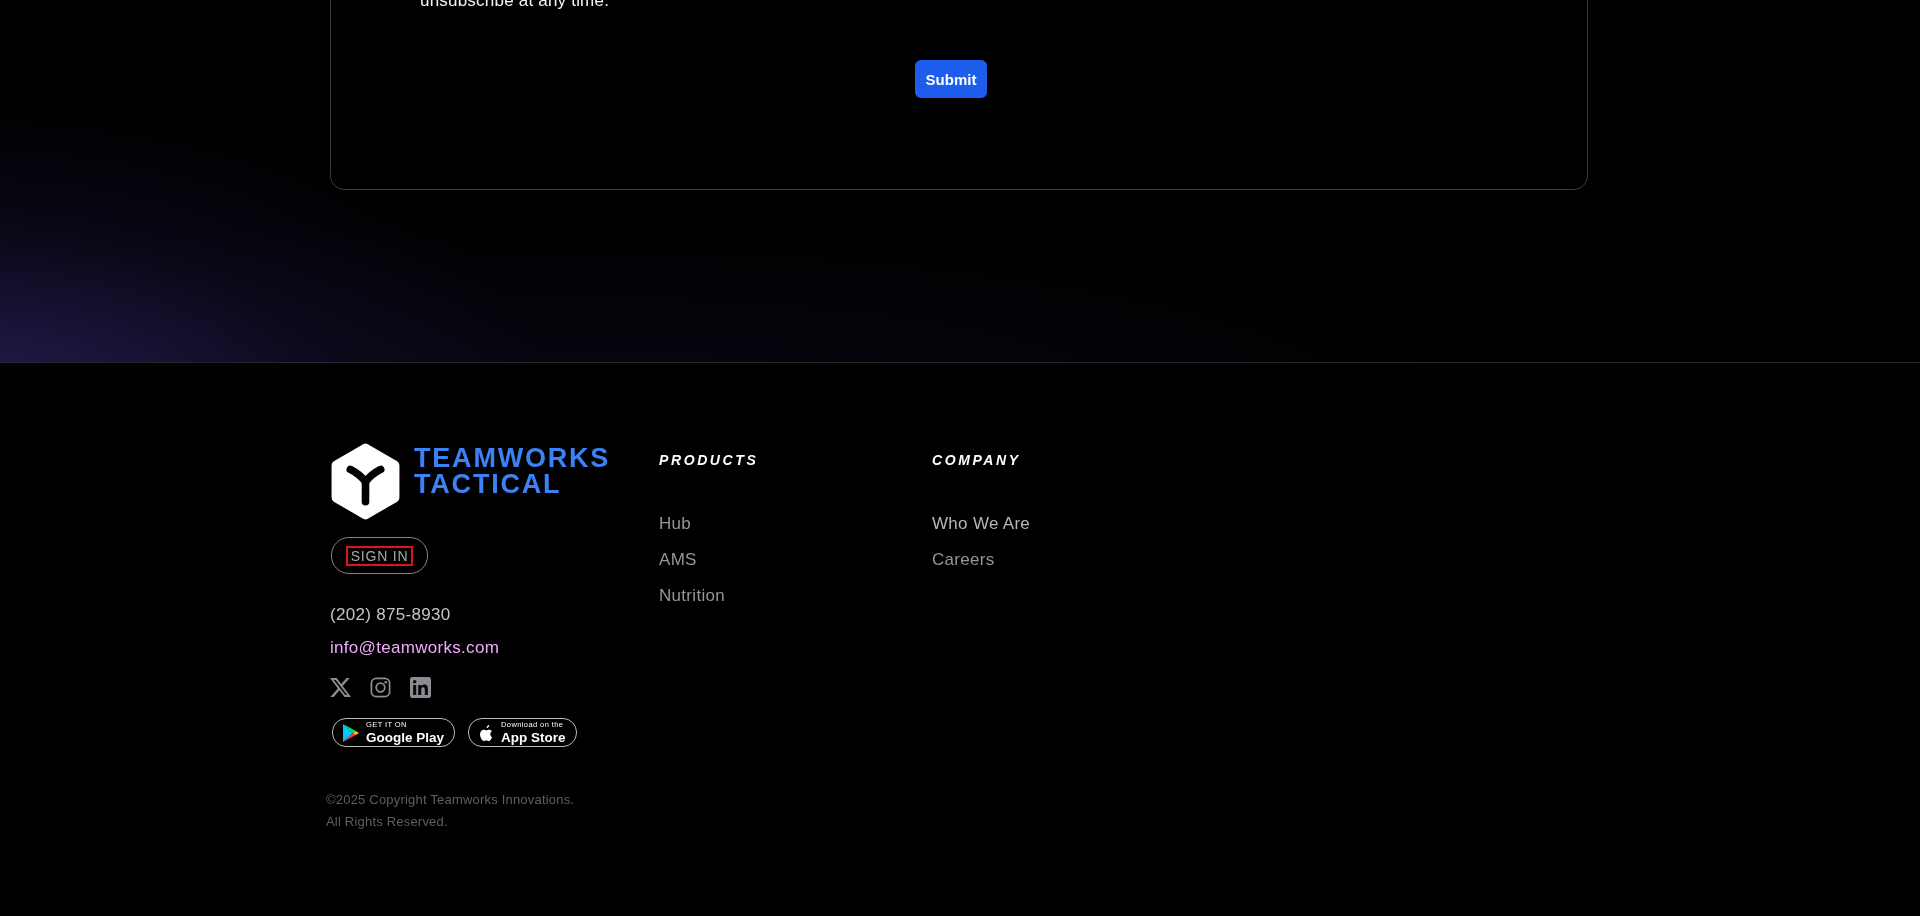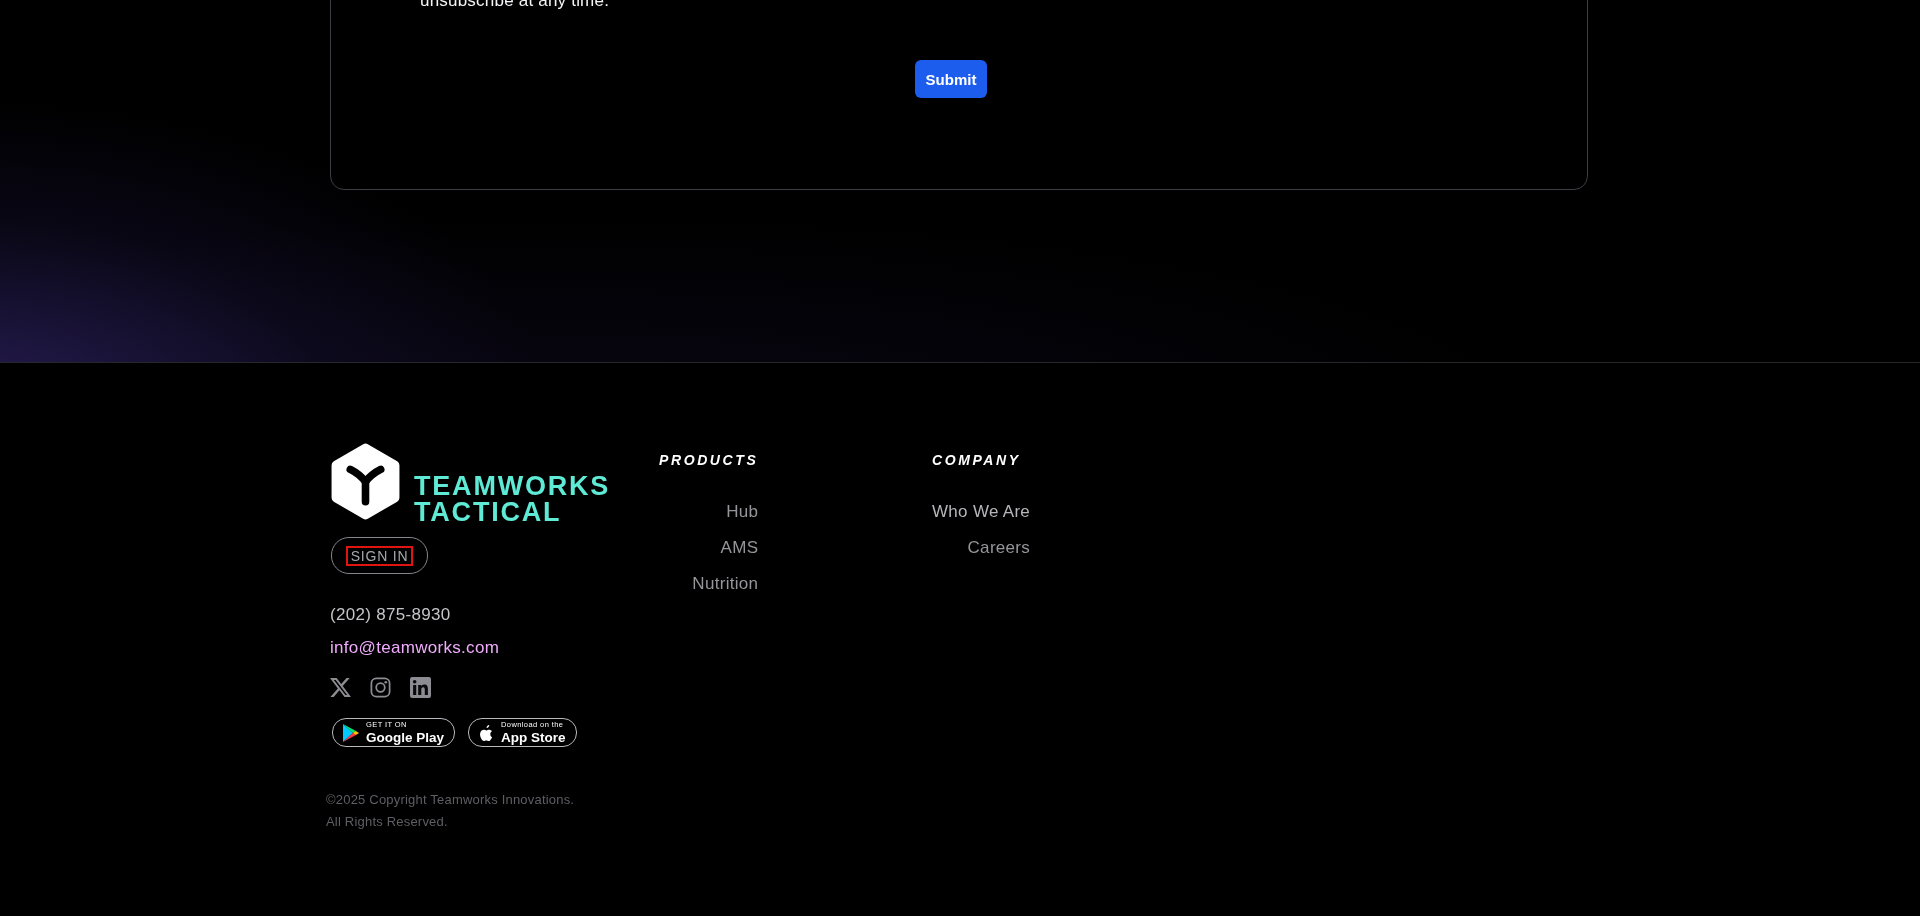--- a/index.html
+++ b/index.html
@@ -33,24 +33,23 @@
     display:flex; align-items:center; justify-content:center; cursor:pointer;
   }
   
   .site-footer {
     position:absolute; left:0; top:362px; width:1920px; height:554px;
     background:#000; border-top:1px solid #26262b;
   }
   .brand { position:absolute; left:330px; top:80px; display:flex; }
   .brand-hex { width:71px; height:77px; }
   .brand-name {
-    position:absolute; left:84px; top:2px; color:#5eead4;
+    position:absolute; left:84px; top:2px; color:#3b82f6;
     font-size:27px; font-weight:800; letter-spacing:1.8px; line-height:26px;
     white-space:nowrap;
-    margin-top:28px;
   }
   .signin-button {
     position:absolute; left:331px; top:174px; width:97px; height:37px;
     background:transparent; border:1px solid #85868c; border-radius:18px;
     display:flex; align-items:center; justify-content:center; cursor:pointer;
   }
   .signin-label {
     font-size:14px; letter-spacing:0.8px; color:#a6a8ad; font-weight:500;
     border:2px solid #e01410; padding:0 3px; line-height:16px;
   }
@@ -73,21 +72,21 @@
   .badge-top { font-size:7.5px; color:#fff; letter-spacing:0.4px; line-height:1; white-space:nowrap; }
   .badge-bottom { font-size:13.5px; color:#fff; font-weight:600; line-height:1; white-space:nowrap; }
   .copyright {
     position:absolute; left:314px; top:426px;
     color:#5e5e64; font-size:13px; line-height:22px; letter-spacing:0.2px;margin-left:12px;
   }
   .footer-col { position:absolute; top:88px; }
   .footer-col h3 {
     color:#fff; font-size:14px; font-weight:700; letter-spacing:2.6px; line-height:18px;font-style:italic;
   }
-  .footer-col ul { list-style:none; margin-top:34px;text-align:right; }
+  .footer-col ul { list-style:none; margin-top:46px; }
   .footer-col li {
     color:#95959a; font-size:17px; line-height:17px; margin-bottom:19px;
     letter-spacing:0.3px; cursor:pointer; white-space:nowrap;
   }
   .footer-col li.bright { color:#b5b5ba; }
   .col-0 { left:659px; } .col-1 { left:932px; } .col-2 { left:1206px; } .col-3 { left:1480px; }
 </style>
 </head>
 <body>
 

